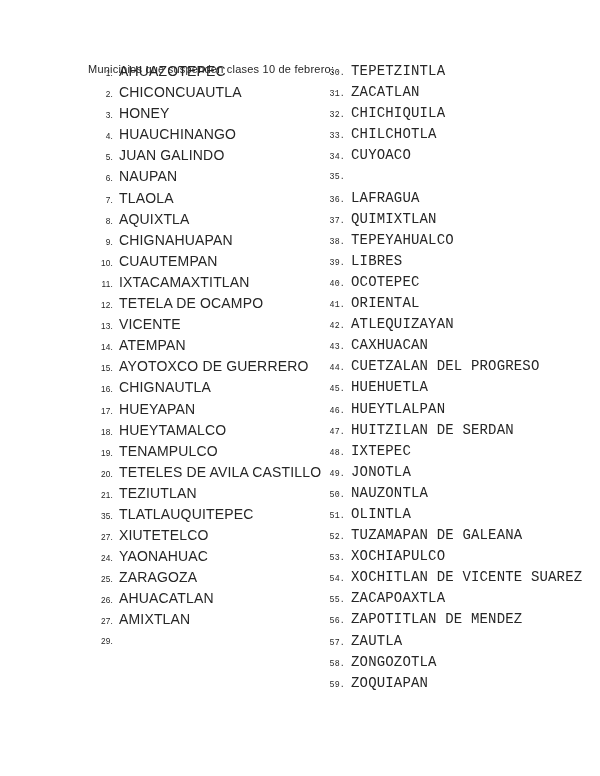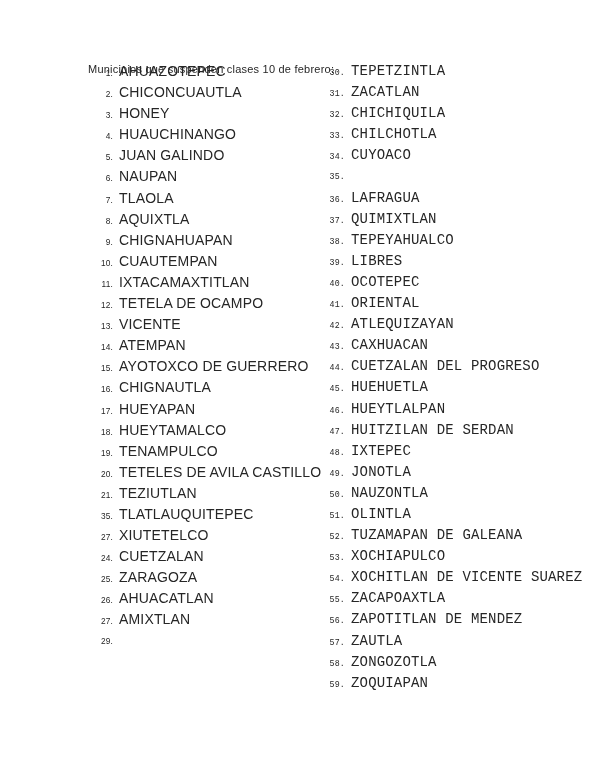--- a/index.html
+++ b/index.html
@@ -189,21 +189,21 @@
           <li class="municipio-item">
             <span class="item-number">35.</span>
             <span class="item-label">TLATLAUQUITEPEC</span>
           </li>
           <li class="municipio-item">
             <span class="item-number">27.</span>
             <span class="item-label">XIUTETELCO</span>
           </li>
           <li class="municipio-item">
             <span class="item-number">24.</span>
-            <span class="item-label">CUETZALAN</span>
+            <span class="item-label">YAONAHUAC</span>
           </li>
           <li class="municipio-item">
             <span class="item-number">25.</span>
             <span class="item-label">ZARAGOZA</span>
           </li>
           <li class="municipio-item">
             <span class="item-number">26.</span>
             <span class="item-label">AHUACATLAN</span>
           </li>
           <li class="municipio-item">

